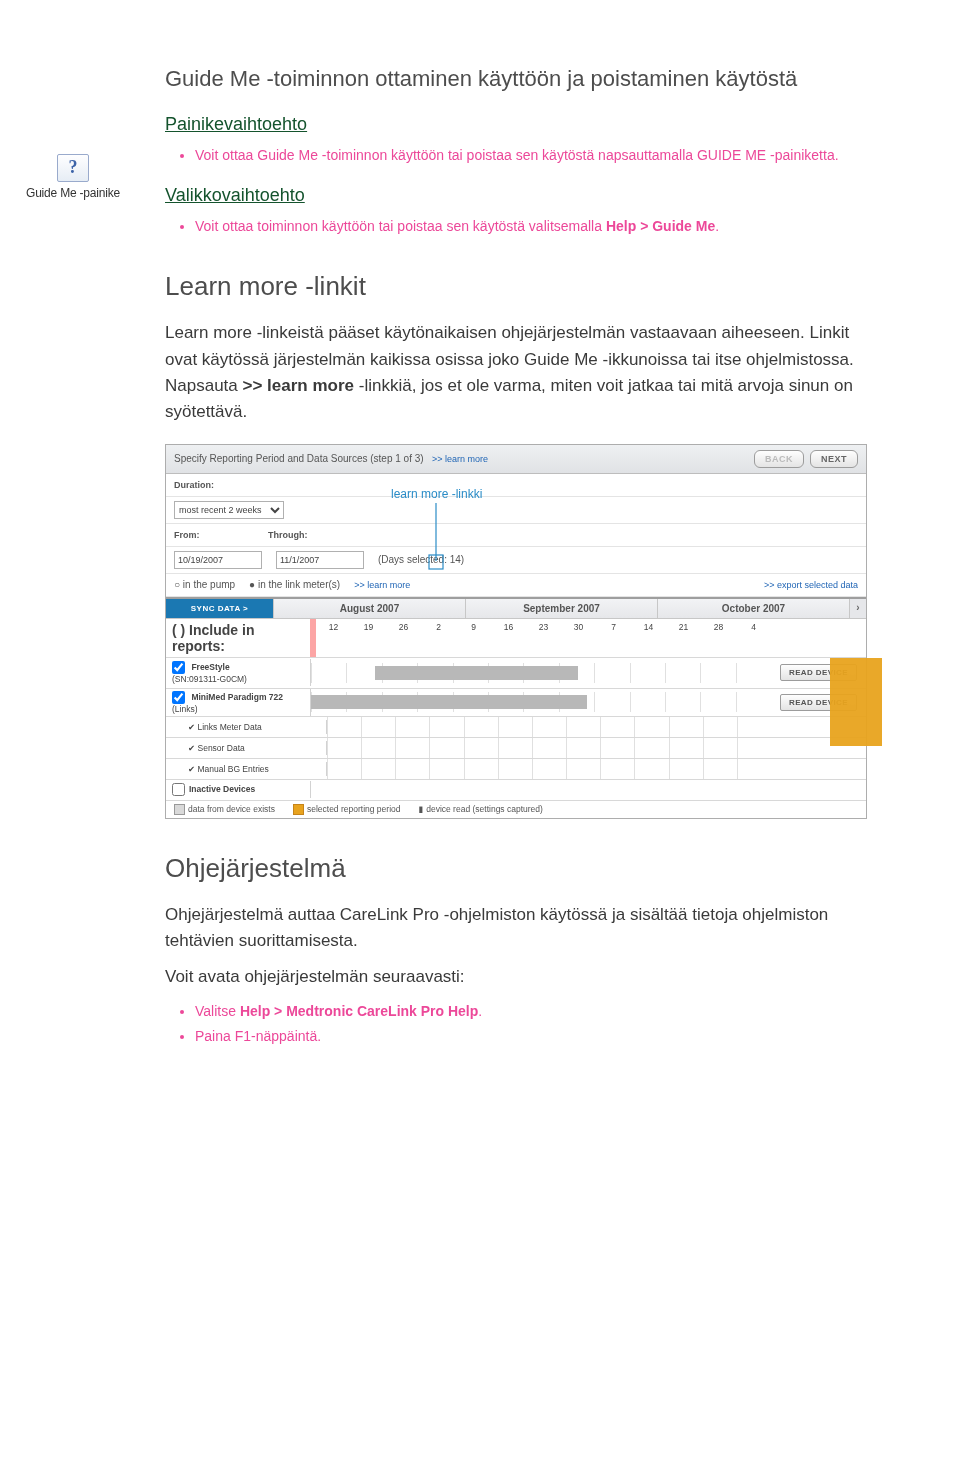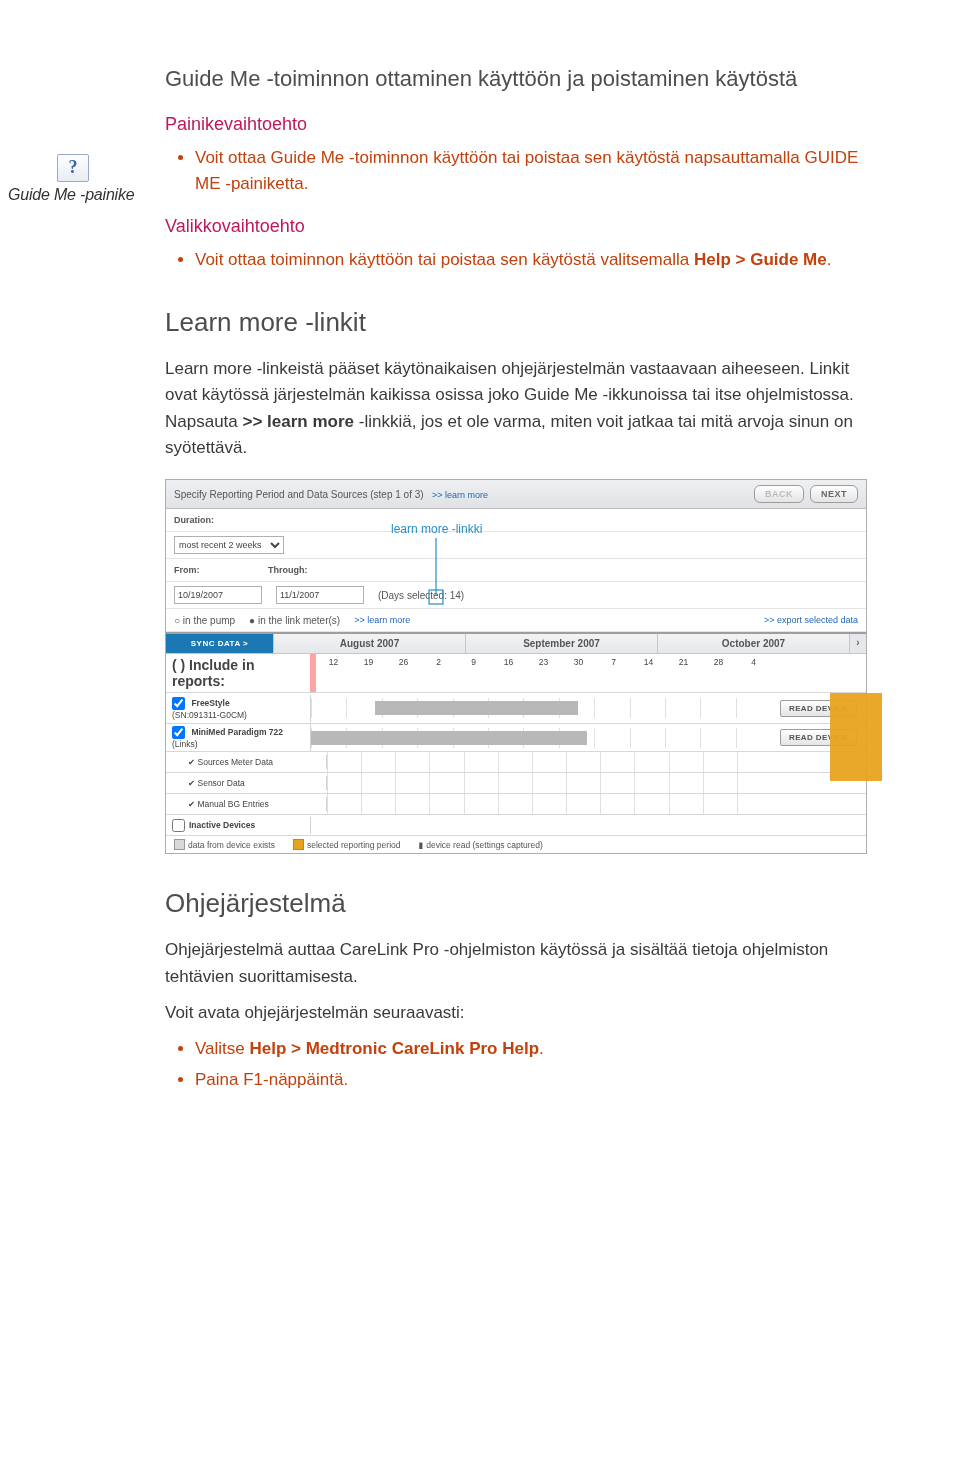--- a/index.html
+++ b/index.html
@@ -21,23 +21,24 @@
   }
   h2.section-title {
     font-size: 22px;
     font-weight: normal;
     color: #4d4d4d;
     margin: 0 0 22px 0;
     padding-left: 80px;
   }
   .sub {
     font-size: 18px;
-    color: #be185d;
+    color: #14532d;
     margin: 12px 0 10px 0;
     padding-left: 80px;
+    text-decoration: underline;
   }
   .sidelabel {
     position: absolute;
     left: 8px;
     top: 118px;
     width: 130px;
     text-align: left;
   }
   .sidelabel .iconbox {
     width: 30px;
@@ -47,35 +48,34 @@
     background: linear-gradient(#fefeff,#e6edf5);
     margin: 0 auto 4px auto;
     color: #3c63a8;
     font-weight: bold;
     font-size: 18px;
     line-height: 24px;
     text-align: center;
     font-family: Georgia, serif;
   }
   .sidelabel .lbl {
-    font-size: 16px;
-    font-style: italic;
+    font-size: 12px;
     color: #333;
-    text-align: left;
+    text-align: center;
     letter-spacing: -0.2px;
   }
   ul.bullets {
     margin: 0 0 18px 0;
     padding-left: 110px;
   }
   ul.bullets li {
-    font-size: 17px;
+    font-size: 14px;
     line-height: 1.55;
     margin-bottom: 4px;
-    color: #c2410c;
+    color: #ec4899;
   }
   ul.bullets li .bold { font-weight: bold; }
   h3.h3title {
     font-size: 26px;
     font-weight: normal;
     color: #4d4d4d;
     margin: 34px 0 18px 0;
     padding-left: 80px;
   }
   p.body {
@@ -436,21 +436,21 @@
               <span></span>
               <span></span>
               <span></span>
               <span></span>
             </div>
           <div class="band" style="left:0;right:40%"></div>
         </div>
         <div class="readbtn"><span class="b">READ DEVICE</span></div>
       </div>
       <div class="scaleRow" style="min-height:14px">
-        <div class="left" style="padding-left:22px">✔ <span>Sources Meter Data</span></div>
+        <div class="left" style="padding-left:22px">✔ <span>Links Meter Data</span></div>
         <div class="right">
             <div class="ticks">
               <span></span>
               <span></span>
               <span></span>
               <span></span>
               <span></span>
               <span></span>
               <span></span>
               <span></span>

